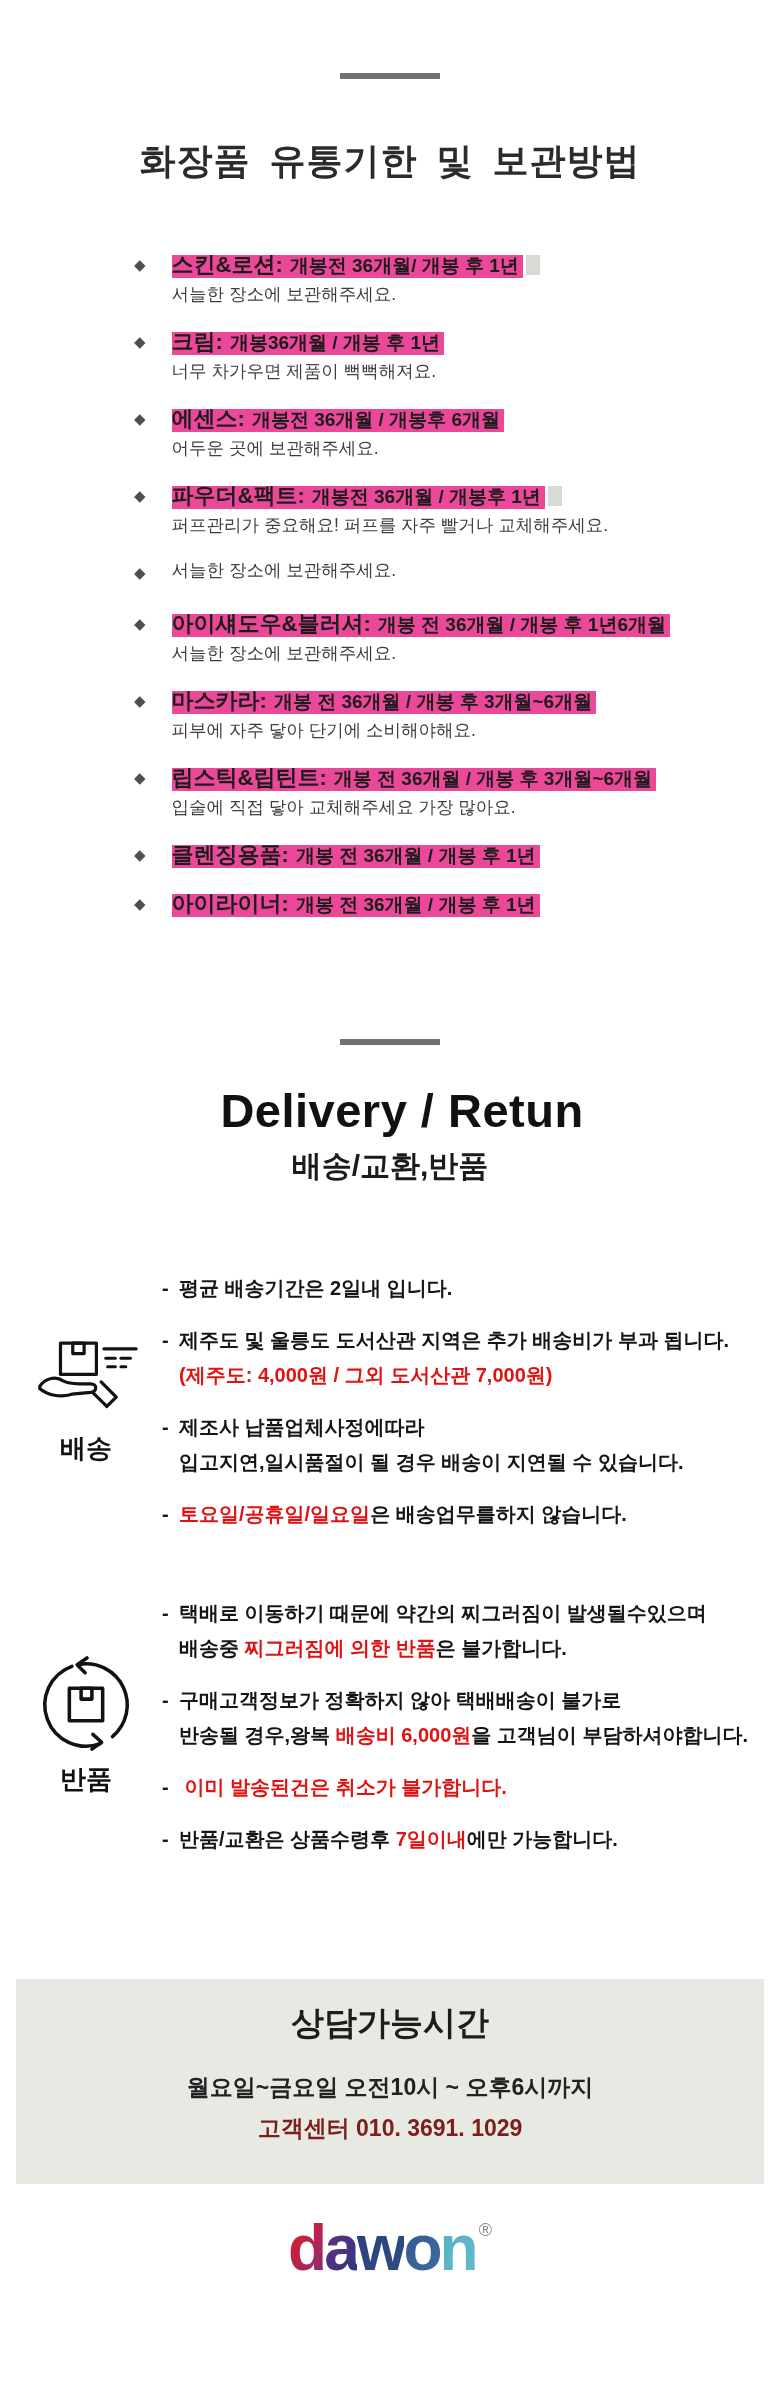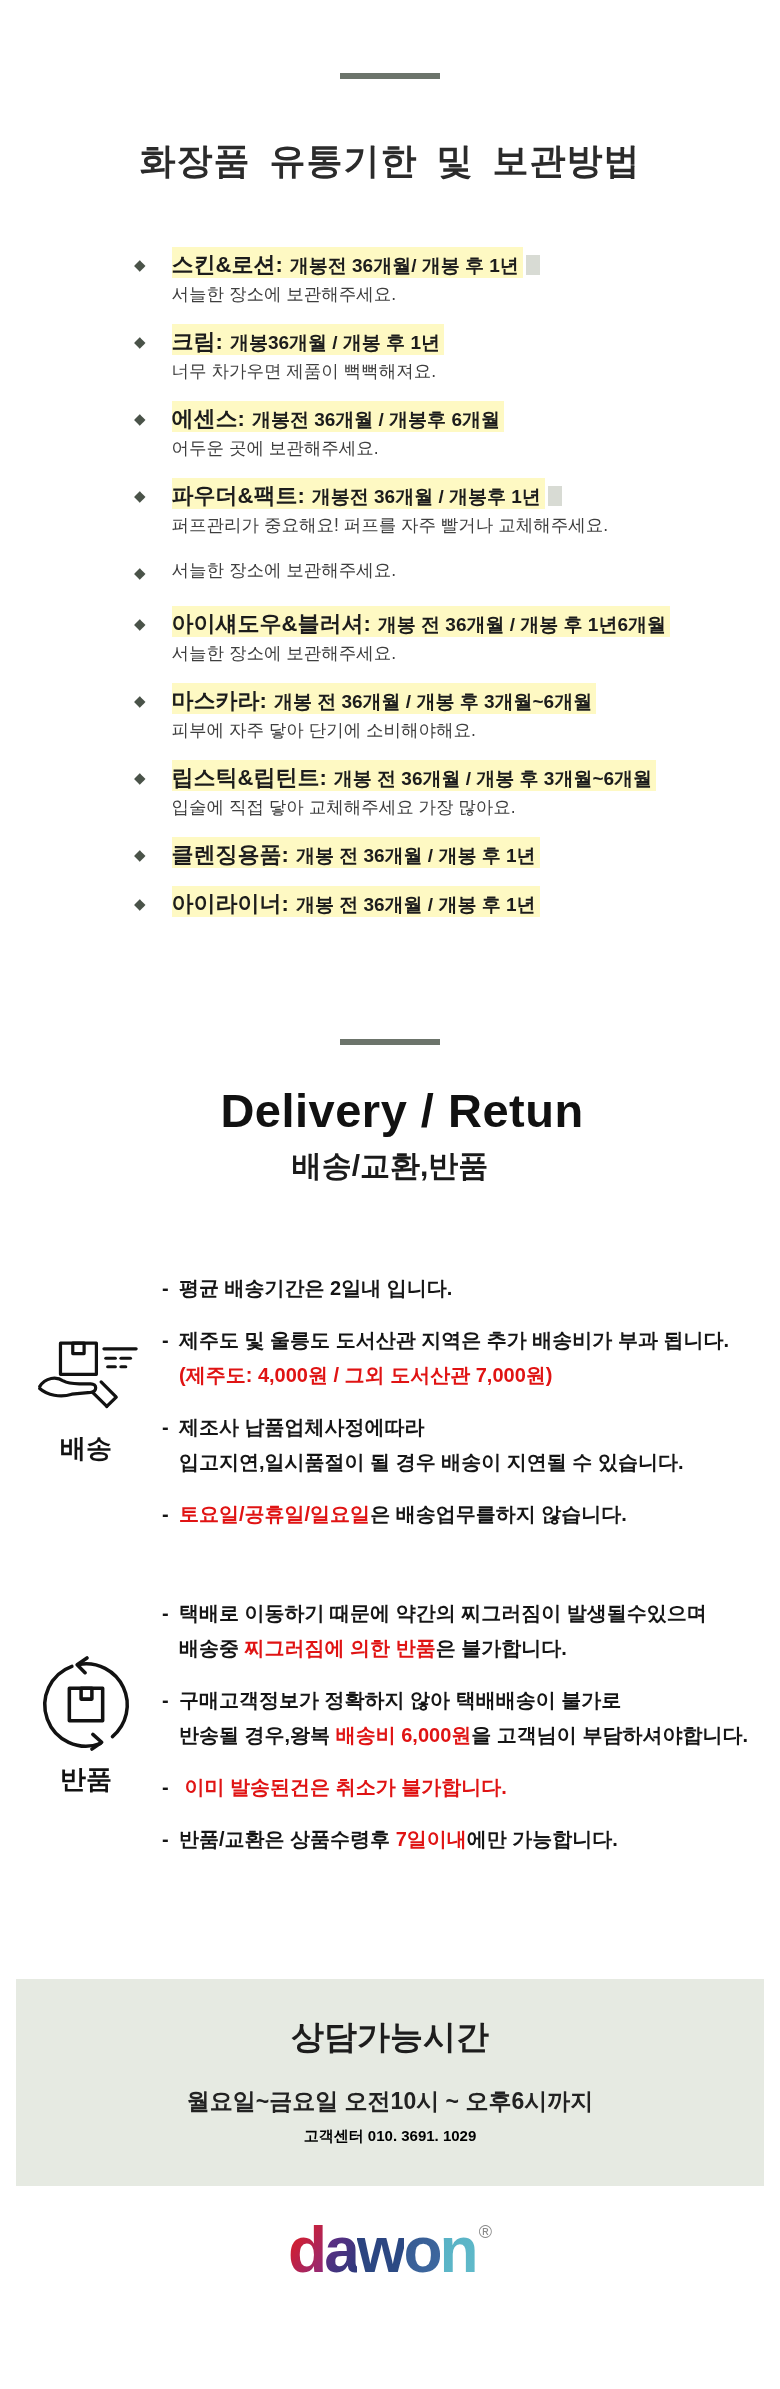--- a/index.html
+++ b/index.html
@@ -9,21 +9,21 @@
 
   .divider-bar { width:100px; height:6px; background:#6c746b; margin:0 auto; }
 
   
   .sec-storage { padding-top:73px; }
   .storage-title { margin-top:58px; text-align:center; font-size:36px; font-weight:800; letter-spacing:1px; word-spacing:8px; color:#2b2b2b; }
   .storage-list { list-style:none; margin-top:64px; padding-left:124px; }
   .s-item { display:flex; gap:26px; margin-bottom:21px; }
   .s-item.no-sub { margin-bottom:17px; }
   .bullet { font-size:15px; color:#4a5349; line-height:30px; }
-  .s-head { display:inline; background:#fef9c3; padding:11px 4px 3px 0; line-height:30px; white-space:nowrap; }
+  .s-head { display:inline; background:#ec4899; padding:3px 4px 3px 0; line-height:30px; white-space:nowrap; }
   .s-name { font-size:22px; font-weight:800; color:#1c1c1c; }
   .s-detail { font-size:19px; font-weight:700; color:#1c1c1c; margin-left:7px; }
   .s-tail { display:inline-block; width:14px; height:20px; background:#d8dbd4; margin-left:3px; vertical-align:-3px; }
   .s-sub { font-size:17.5px; font-weight:400; color:#3e3e3e; margin-top:0; line-height:24px; }
 
   
   .sec-dr { margin-top:118px; }
   .dr-title { margin-top:38px; text-align:center; font-size:47px; font-weight:800; letter-spacing:0.5px; color:#111;padding-left:24px; }
   .dr-subtitle { margin-top:8px; text-align:center; font-size:30px; font-weight:600; color:#1b1b1b; }
 
@@ -35,24 +35,24 @@
   .icon-label { margin-top:8px; font-size:26px; font-weight:800; color:#121212; }
   .notes { flex:1; padding-right:12px; }
   .note { display:flex; margin-bottom:17px; }
   .note:last-child { margin-bottom:0; }
   .dash { width:17px; flex:0 0 17px; font-size:20px; font-weight:700; line-height:35px; color:#151515; }
   .note-lines { flex:1; }
   .note-line { font-size:20px; font-weight:700; line-height:35px; color:#151515; white-space:pre-wrap; }
   .seg-red { color:#e01313; }
 
   
-  .footer-panel { margin:122px 6px 0 6px; background:#e6eae2; padding:36px 0 40px 0; text-align:center; }
+  .footer-panel { margin:122px 6px 0 6px; background:#e6eae2; padding:22px 0 40px 0; text-align:center; }
   .footer-title { font-size:33px; font-weight:800; color:#1d1d1d; }
   .footer-hours { margin-top:26px; font-size:23px; font-weight:600; color:#222; }
-  .footer-phone { margin-top:10px; font-size:15px; font-weight:600; color:#000000; }
+  .footer-phone { margin-top:10px; font-size:23px; font-weight:600; color:#7f1d1d; }
 
   
   .logo { margin-top:32px; text-align:center; }
   .logo-inner { display:inline-block; text-align:right; }
   .logo-word { font-size:64px; font-weight:800; letter-spacing:-3px; line-height:1; }
   .logo-word .reg { font-size:18px; font-weight:400; color:#8a8a8a; letter-spacing:0; vertical-align:34px; margin-left:3px; }
   .lt { background-clip:text; -webkit-background-clip:text; color:transparent; }
   .lt-d { background-image:linear-gradient(125deg,#cf1f33 30%,#8a2b80 95%); }
   .lt-a { background-image:linear-gradient(125deg,#6d2a85 10%,#2c3a7c 90%); }
   .lt-w { background-image:linear-gradient(125deg,#2b3f7d,#2c4d86); }

